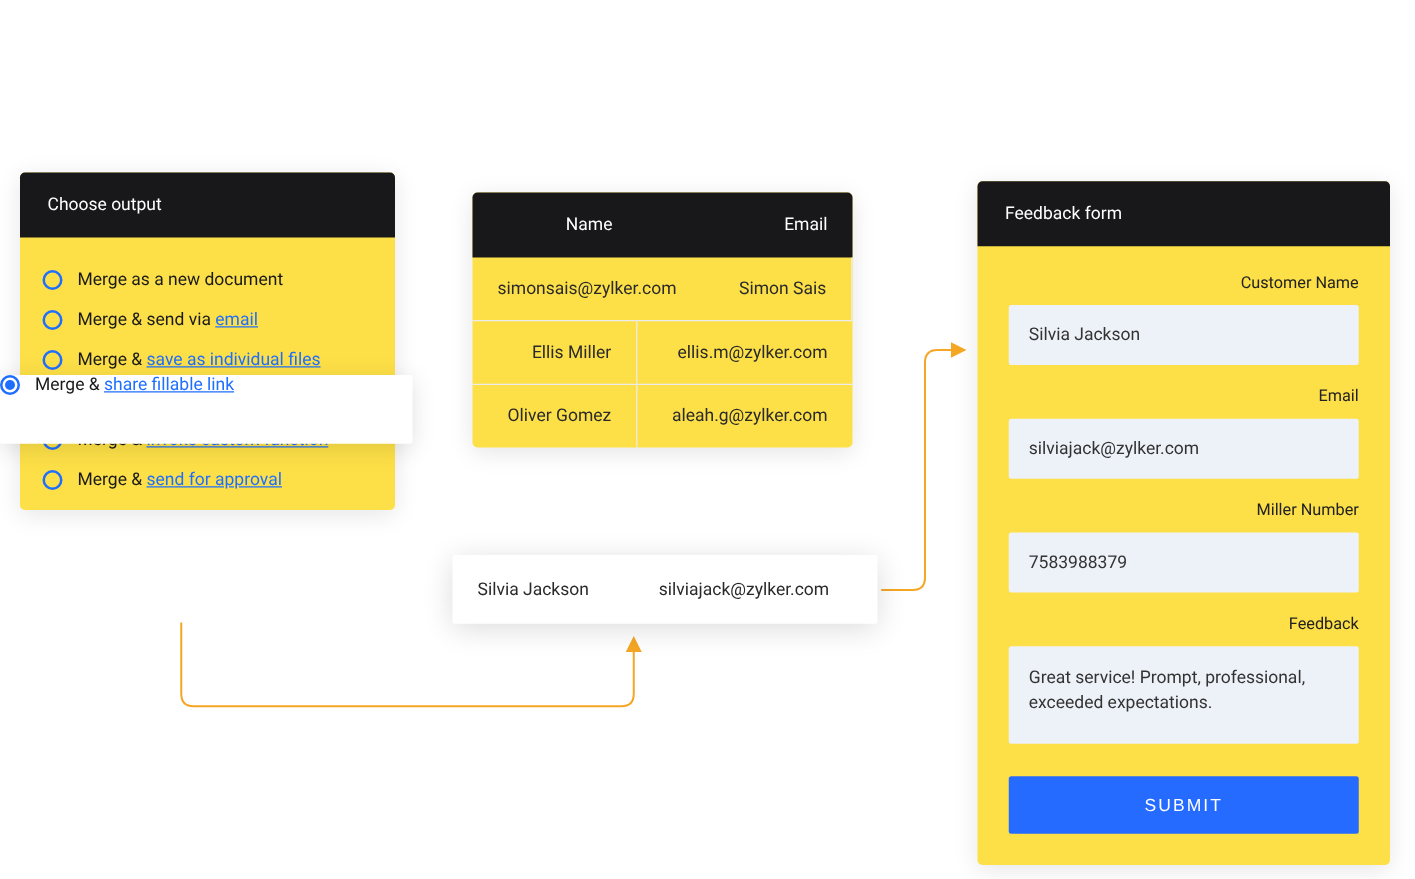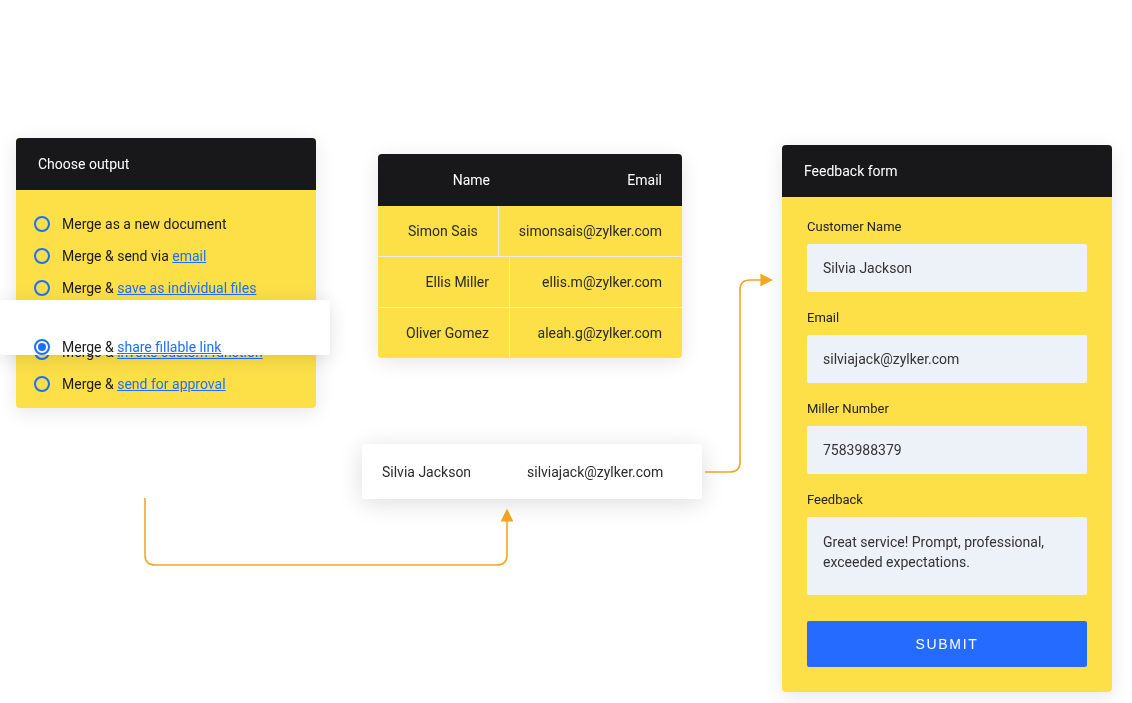--- a/index.html
+++ b/index.html
@@ -67,22 +67,21 @@
     }
     .option-popout {
       position: absolute;
       left: 0px;
       top: 300px;
       width: 330px;
       height: 55px;
       background: #ffffff;
       box-shadow: 0 4px 20px rgba(0,0,0,0.12);
       display: flex;
-      align-items: flex-end;
-      padding-left: 34px;
+      align-items: flex-start;
       gap: 12px;
       font-size: 14px;
       color: #1a1a1a;
       cursor: pointer;
       border-radius: 2px;
       z-index: 2;
     }
 
     
     .mid-panel {
@@ -137,20 +136,21 @@
       left: 782px;
       top: 145px;
       width: 330px;
     }
     .form-body { padding: 22px 25px 25px 25px; }
     .form-label {
       font-size: 13px;
       color: #222;
       margin-bottom: 10px;
       margin-top: 18px;
+      text-align: right;
     }
     .form-label:first-child { margin-top: 0; }
     .form-input {
       width: 100%;
       background: #edf1f8;
       border: none;
       padding: 16px 16px;
       font-size: 14px;
       color: #333;
       font-family: inherit;
@@ -247,22 +247,22 @@
   </span>
 </div>
 
 <div class="panel mid-panel">
   <div class="tbl-header">
     <div class="col col-name">Name</div>
     <div class="col col-email">Email</div>
   </div>
   <div class="tbody">
     <div class="row">
+      <div class="cell col-email">simonsais@zylker.com</div>
       <div class="cell col-name">Simon Sais</div>
-      <div class="cell col-email">simonsais@zylker.com</div>
     </div>
     <div class="row">
       <div class="cell col-name">Ellis Miller</div>
       <div class="cell col-email">ellis.m@zylker.com</div>
     </div>
     <div class="row">
       <div class="cell col-name">Oliver Gomez</div>
       <div class="cell col-email">aleah.g@zylker.com</div>
     </div>
   </div>

